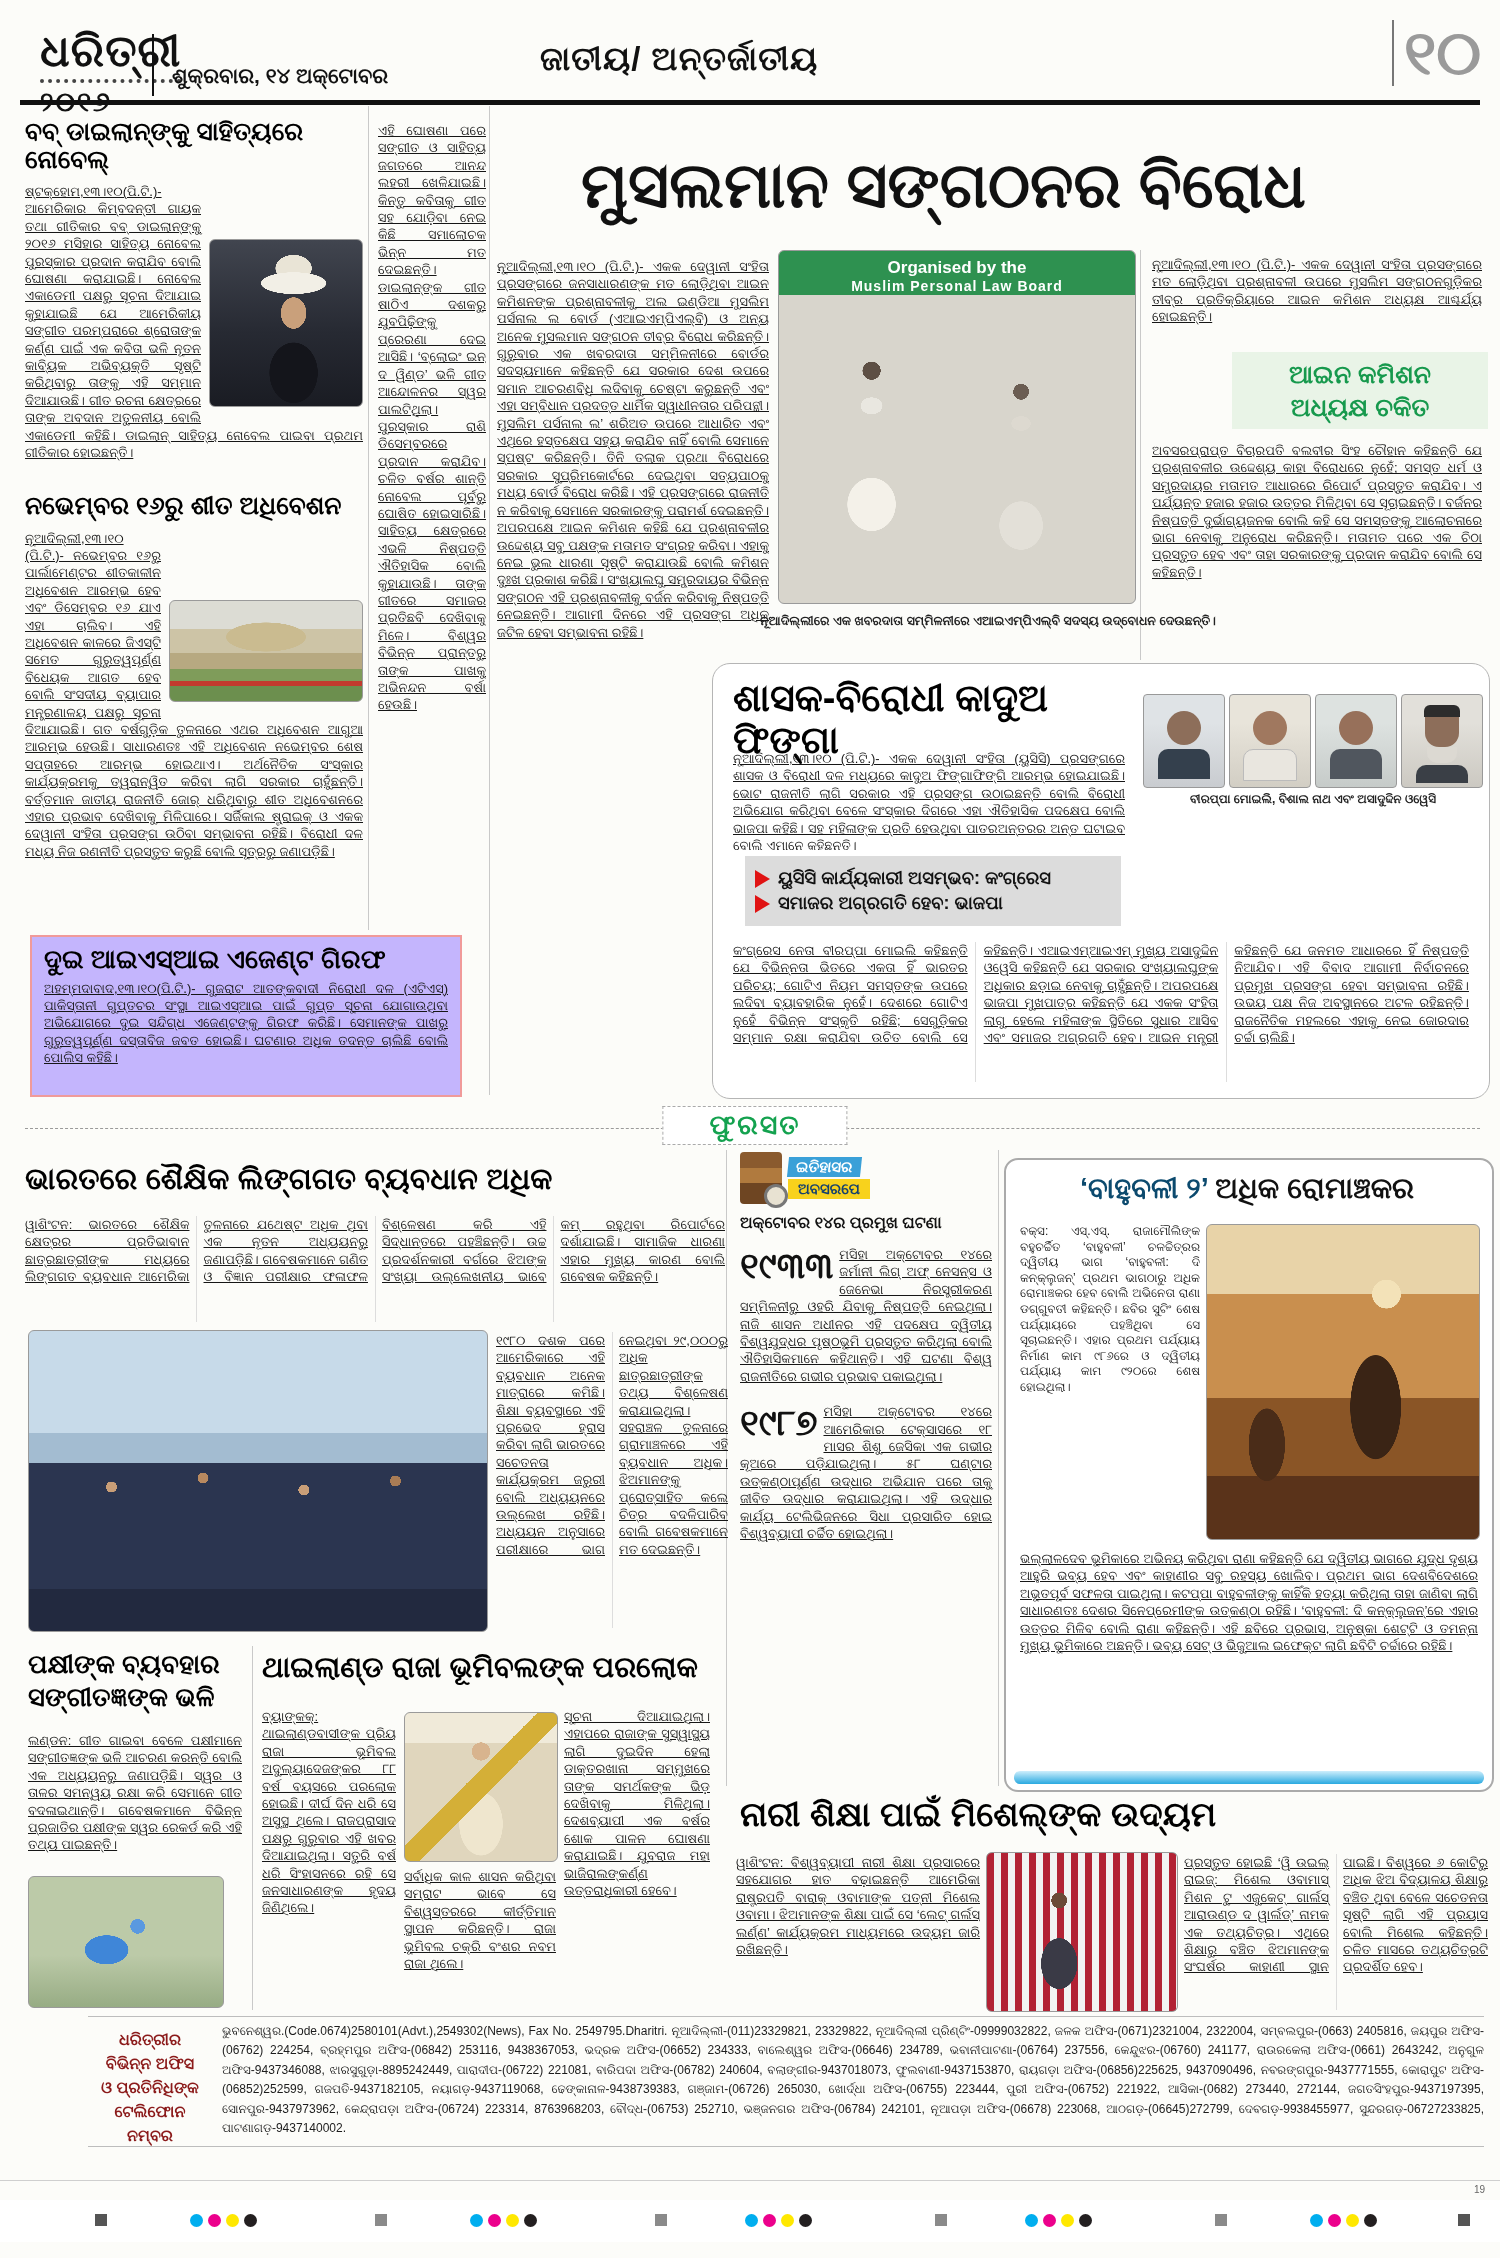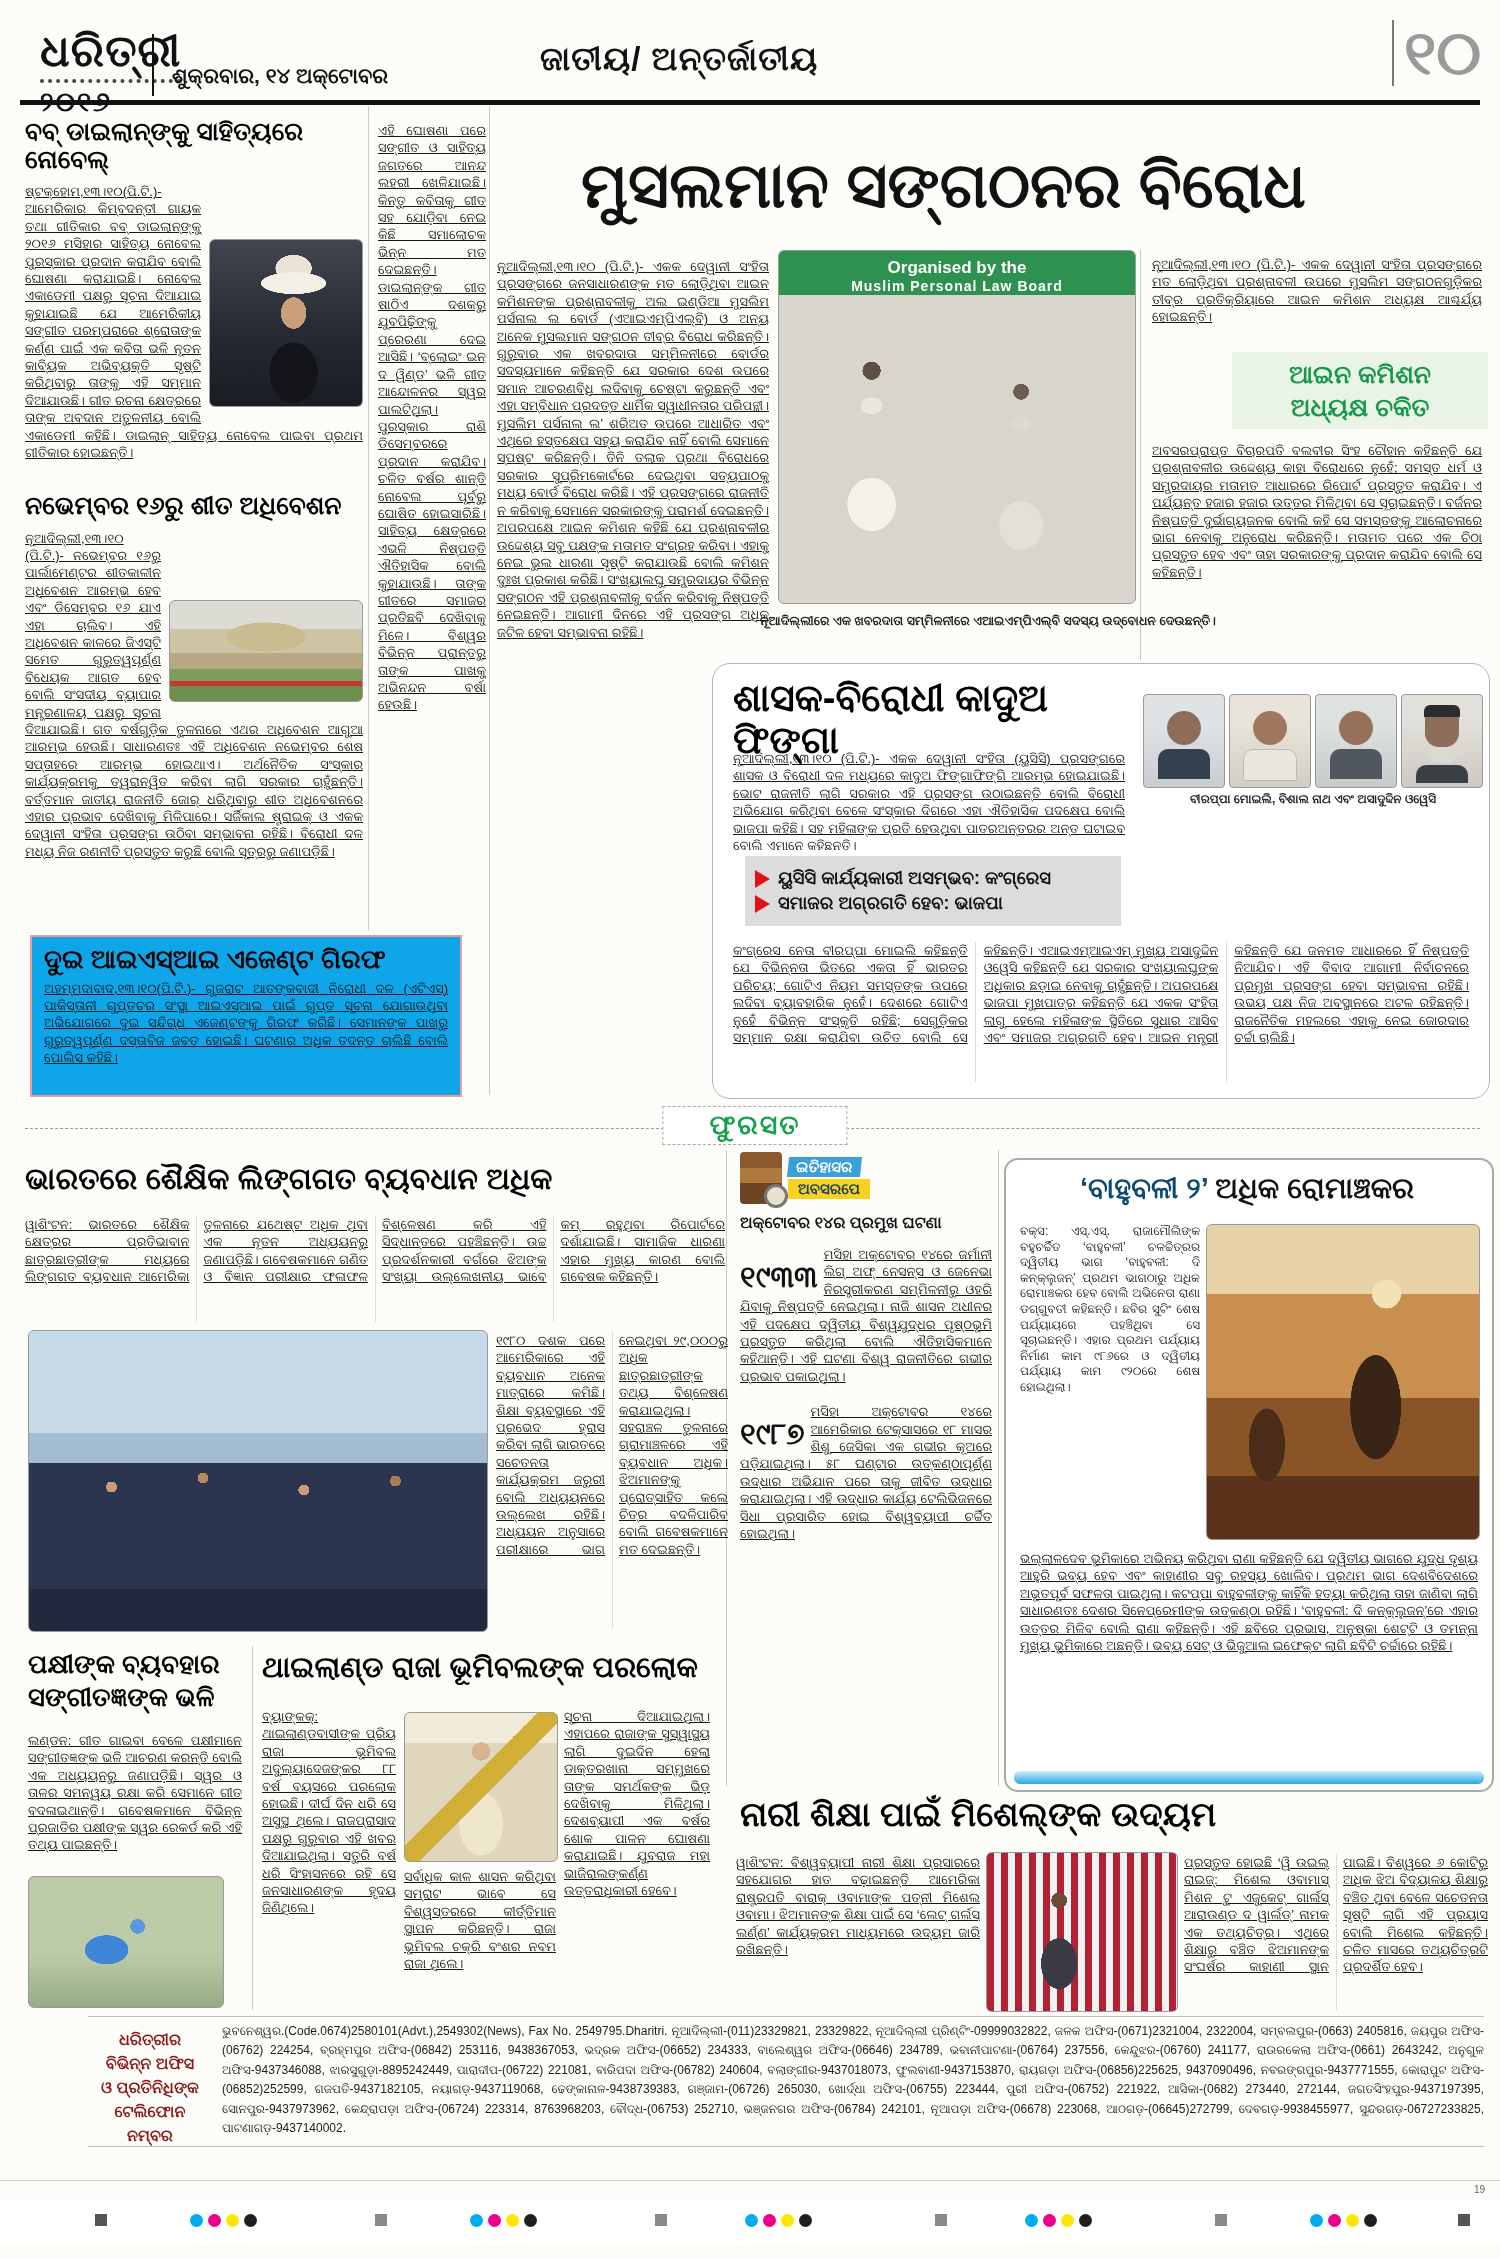--- a/index.html
+++ b/index.html
@@ -22,27 +22,27 @@
   .kicker{font-size:32px;font-weight:bold;white-space:nowrap;}
   .kicker .hlbg{background:#ffe90a;color:#e8127c;padding:2px 6px 2px 2px;}
   .lead-headline{font-size:63px;font-weight:900;letter-spacing:0px;text-align:center;line-height:1.05;}
   .sec-head{font-weight:bold;color:#000;line-height:1.1;}
   .green-box{background:#e9f4e7;color:#17994d;text-align:center;font-weight:bold;font-size:25px;line-height:1.3;padding:6px 4px;}
   .round-box{position:absolute;border:1px solid #b5b5b5;border-radius:18px;background:#fff;}
   .bullet-box{position:absolute;background:#dcdcdc;padding:8px 10px;text-align:center;}
   .bullet-row{display:flex;align-items:center;gap:8px;margin:4px 0;}
   .arrow{width:0;height:0;border-top:9px solid transparent;border-bottom:9px solid transparent;border-left:15px solid #e01313;flex:0 0 auto;}
   .bullet-txt{font-size:18px;font-weight:bold;color:#111;}
-  .redbox{position:absolute;border:2px solid #f09a9a;background:#0ea5e9;padding:8px 12px;}
+  .redbox{position:absolute;border:2px solid #f09a9a;background:#c4b5fd;padding:8px 12px;}
   .fursat{position:absolute;text-align:center;font-size:27px;font-weight:900;color:#14a24f;letter-spacing:2px;background:#fff;border:1px dashed #aaa;padding:3px 46px;transform:translateX(-50%);}
   .dash-divider{position:absolute;border-top:1px dashed #9a9a9a;}
   .hist-chip1{background:#3aa0d8;color:#fff;font-weight:bold;font-size:15px;padding:1px 8px;display:inline-block;transform:skewX(-6deg);}
   .hist-chip2{background:#f8d21c;color:#15406e;font-weight:bold;font-size:15px;padding:1px 10px;display:inline-block;margin-top:2px;}
   .hist-sub{font-size:16px;font-weight:bold;}
-  .hist-year{float:left;font-size:30px;font-weight:900;line-height:1;margin:16px 6px 0 0;}
+  .hist-year{float:left;font-size:36px;font-weight:900;line-height:1;margin:2px 6px 0 0;}
   .bah-box{position:absolute;border:2px solid #aaa;border-radius:14px;background:#fff;}
   .bah-head{font-size:29px;font-weight:900;text-align:center;}
   .bah-red{color:#0c4a6e;}
   .blue-bar{position:absolute;left:8px;right:8px;bottom:6px;height:13px;border-radius:6px;background:linear-gradient(180deg,#cdeefc,#2aa9e0);}
   .contact-label{color:#8b1a1a;font-weight:bold;font-size:16px;line-height:1.5;text-align:center;}
   .contact-text{font-size:12px;line-height:1.62;text-align:justify;color:#1c1c1c;font-weight:normal;}
   .regdot{width:13px;height:13px;border-radius:50%;display:inline-block;margin-right:5px;}
   .regsq{position:absolute;width:12px;height:12px;background:#8a8a8a;}
   .banner{position:absolute;left:0;top:0;right:0;height:44px;background:#2e9150;color:#fff;text-align:center;font-weight:bold;}
   .banner .b1{font-size:17px;margin-top:7px;}

